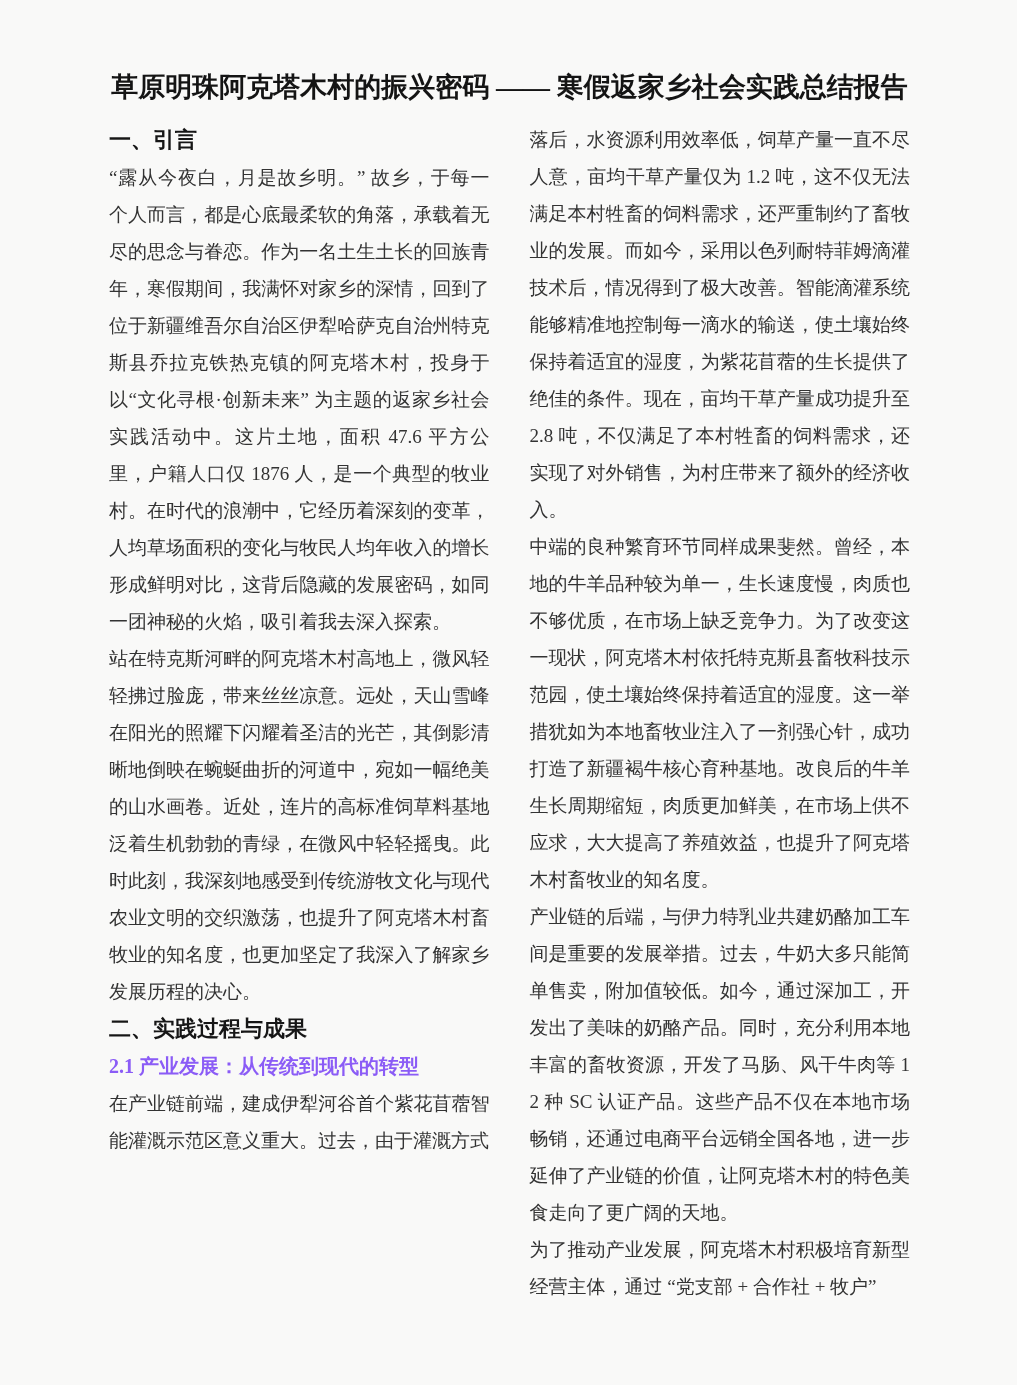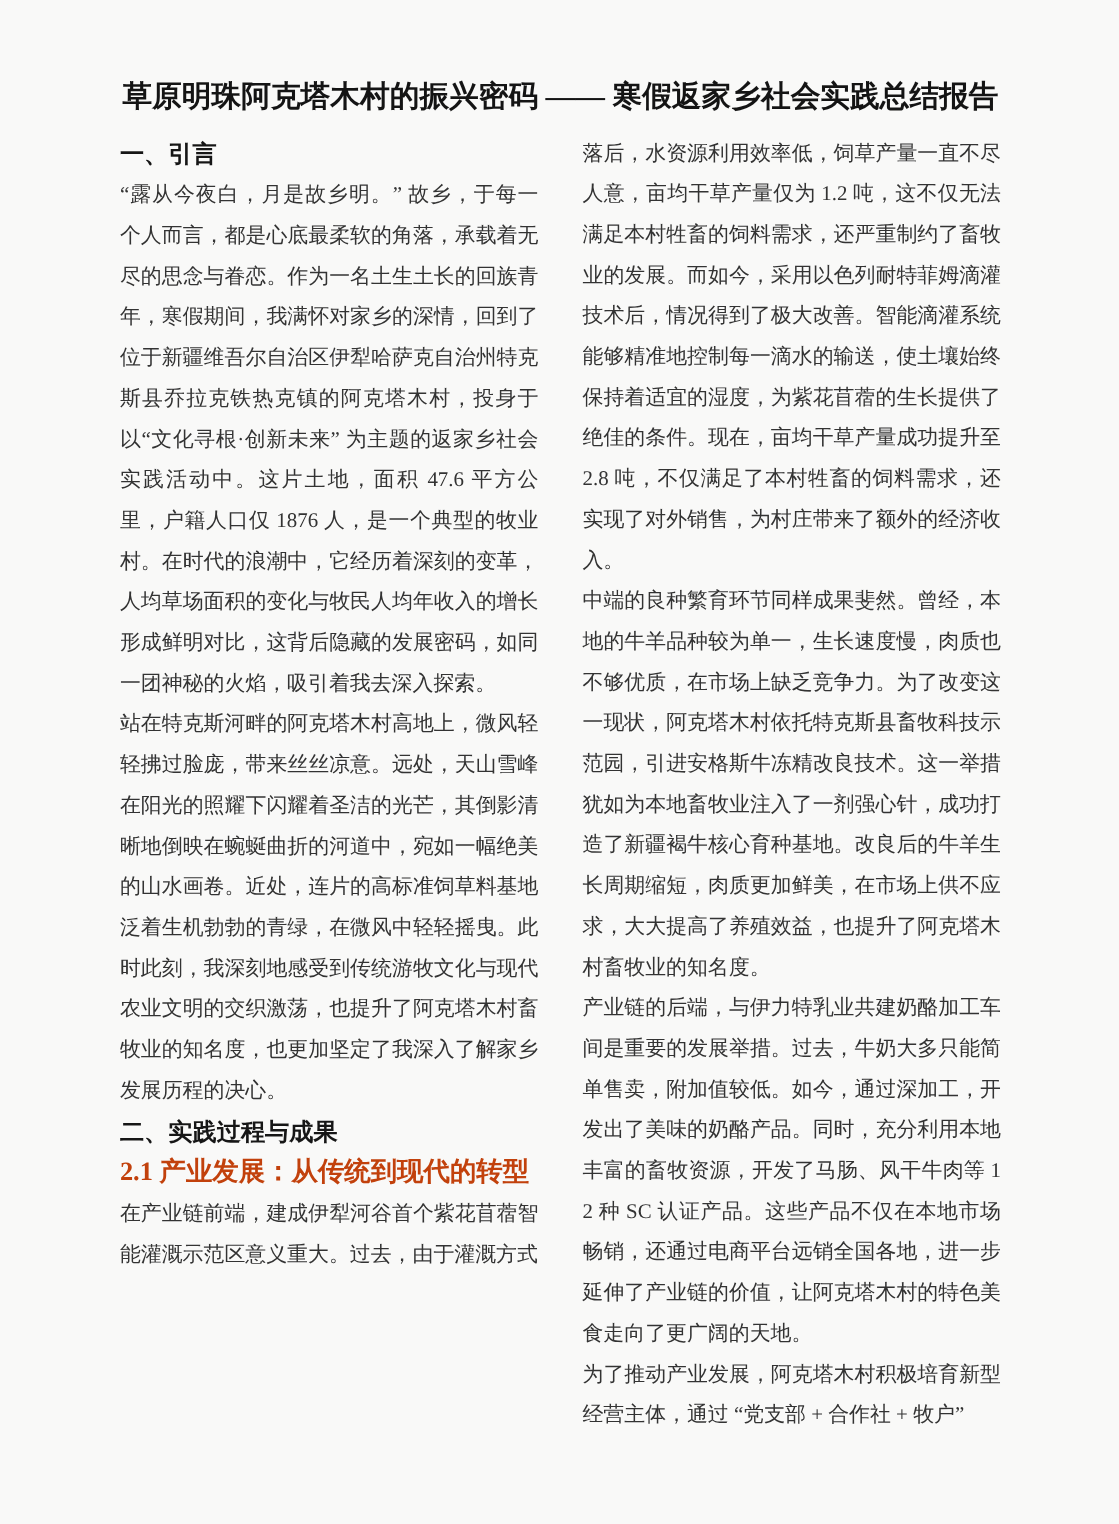--- a/index.html
+++ b/index.html
@@ -51,23 +51,23 @@
     font-family: "Liberation Sans", sans-serif;
     font-weight: bold;
     font-size: 22px;
     line-height: 38px;
     color: #161616;
   }
   .subsection-heading {
     margin: 0;
     font-family: "Liberation Serif", serif;
     font-weight: bold;
-    font-size: 24px;
+    font-size: 20px;
     line-height: 37px;
-    color: #c2410c;
+    color: #8b5cf6;
   }
 </style>
 </head>
 <body>
 
 <div class="page">
 
   <h1 class="doc-title">草原明珠阿克塔木村的振兴密码 —— 寒假返家乡社会实践总结报告</h1>
 
   <div class="columns">
@@ -76,19 +76,19 @@
       <h2 class="section-heading">一、引言</h2>
       <p class="para">“露从今夜白，月是故乡明。” 故乡，于每一个人而言，都是心底最柔软的角落，承载着无尽的思念与眷恋。作为一名土生土长的回族青年，寒假期间，我满怀对家乡的深情，回到了位于新疆维吾尔自治区伊犁哈萨克自治州特克斯县乔拉克铁热克镇的阿克塔木村，投身于以“文化寻根·创新未来” 为主题的返家乡社会实践活动中。这片土地，面积 47.6 平方公里，户籍人口仅 1876 人，是一个典型的牧业村。在时代的浪潮中，它经历着深刻的变革，人均草场面积的变化与牧民人均年收入的增长形成鲜明对比，这背后隐藏的发展密码，如同一团神秘的火焰，吸引着我去深入探索。</p>
       <p class="para">站在特克斯河畔的阿克塔木村高地上，微风轻轻拂过脸庞，带来丝丝凉意。远处，天山雪峰在阳光的照耀下闪耀着圣洁的光芒，其倒影清晰地倒映在蜿蜒曲折的河道中，宛如一幅绝美的山水画卷。近处，连片的高标准饲草料基地泛着生机勃勃的青绿，在微风中轻轻摇曳。此时此刻，我深刻地感受到传统游牧文化与现代农业文明的交织激荡，也提升了阿克塔木村畜牧业的知名度，也更加坚定了我深入了解家乡发展历程的决心。</p>
       <h2 class="section-heading">二、实践过程与成果</h2>
       <h3 class="subsection-heading">2.1 产业发展：从传统到现代的转型</h3>
       <p class="para">在产业链前端，建成伊犁河谷首个紫花苜蓿智能灌溉示范区意义重大。过去，由于灌溉方式</p>
     </div>
 
     <div class="col">
       <p class="para">落后，水资源利用效率低，饲草产量一直不尽人意，亩均干草产量仅为 1.2 吨，这不仅无法满足本村牲畜的饲料需求，还严重制约了畜牧业的发展。而如今，采用以色列耐特菲姆滴灌技术后，情况得到了极大改善。智能滴灌系统能够精准地控制每一滴水的输送，使土壤始终保持着适宜的湿度，为紫花苜蓿的生长提供了绝佳的条件。现在，亩均干草产量成功提升至 2.8 吨，不仅满足了本村牲畜的饲料需求，还实现了对外销售，为村庄带来了额外的经济收入。</p>
-      <p class="para">中端的良种繁育环节同样成果斐然。曾经，本地的牛羊品种较为单一，生长速度慢，肉质也不够优质，在市场上缺乏竞争力。为了改变这一现状，阿克塔木村依托特克斯县畜牧科技示范园，引进安格斯牛冻精改良技术。这一举措犹如为本地畜牧业注入了一剂强心针，成功打造了新疆褐牛核心育种基地。改良后的牛羊生长周期缩短，肉质更加鲜美，在市场上供不应求，大大提高了养殖效益，也提升了阿克塔木村畜牧业的知名度。</p>
+      <p class="para">中端的良种繁育环节同样成果斐然。曾经，本地的牛羊品种较为单一，生长速度慢，肉质也不够优质，在市场上缺乏竞争力。为了改变这一现状，阿克塔木村依托特克斯县畜牧科技示范园，使土壤始终保持着适宜的湿度。这一举措犹如为本地畜牧业注入了一剂强心针，成功打造了新疆褐牛核心育种基地。改良后的牛羊生长周期缩短，肉质更加鲜美，在市场上供不应求，大大提高了养殖效益，也提升了阿克塔木村畜牧业的知名度。</p>
       <p class="para">产业链的后端，与伊力特乳业共建奶酪加工车间是重要的发展举措。过去，牛奶大多只能简单售卖，附加值较低。如今，通过深加工，开发出了美味的奶酪产品。同时，充分利用本地丰富的畜牧资源，开发了马肠、风干牛肉等 12 种 SC 认证产品。这些产品不仅在本地市场畅销，还通过电商平台远销全国各地，进一步延伸了产业链的价值，让阿克塔木村的特色美食走向了更广阔的天地。</p>
       <p class="para">为了推动产业发展，阿克塔木村积极培育新型经营主体，通过 “党支部 + 合作社 + 牧户”</p>
     </div>
 
   </div>
 </div>
 
 </body></html>

